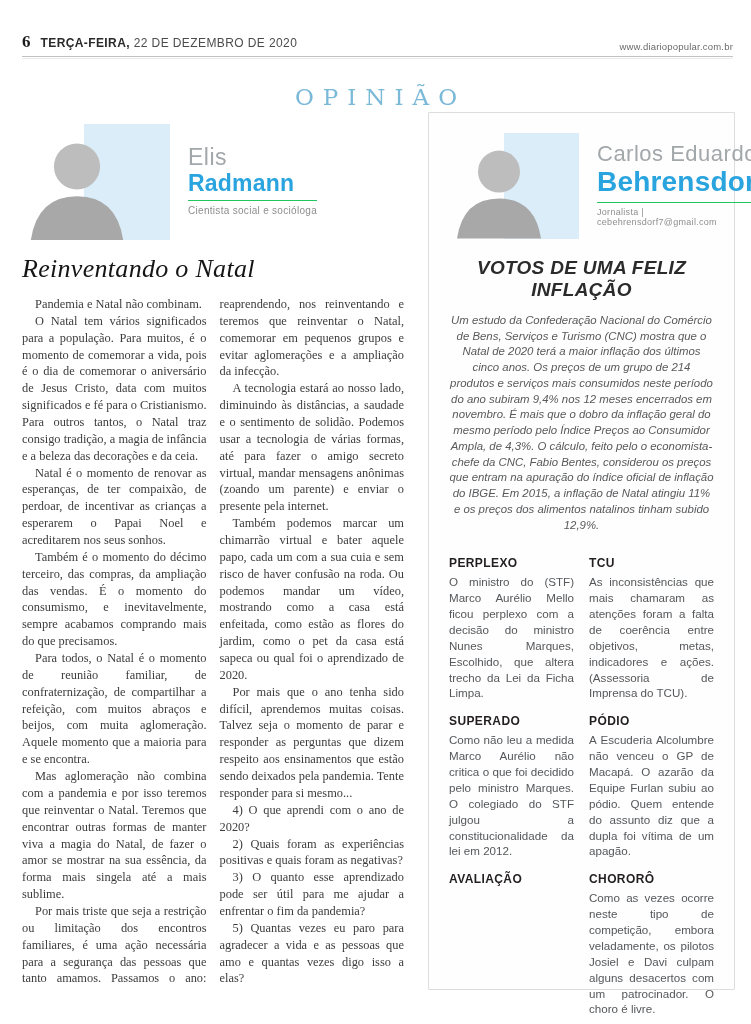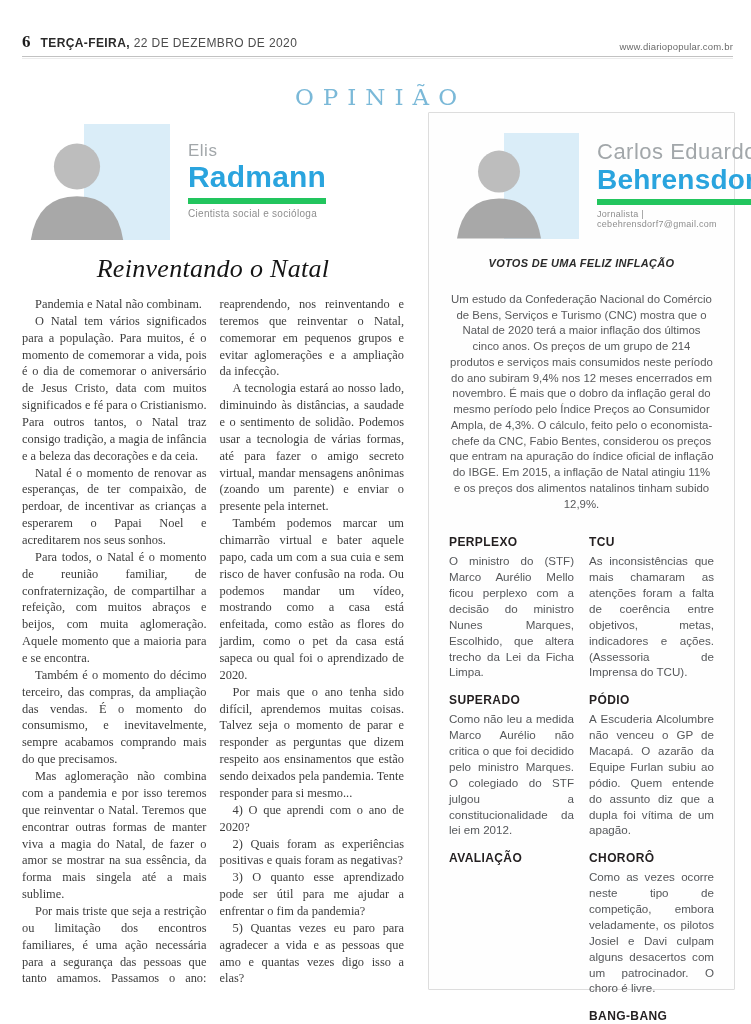--- a/index.html
+++ b/index.html
@@ -36,31 +36,31 @@
 
   
   .author-row { position:relative; display:flex; align-items:center; }
   .photo-box { position:relative; flex:none; }
   .photo-blue { position:absolute; right:0; top:4px; bottom:0; width:58%; background:#daedf8; }
   .photo-svg { position:absolute; left:0; bottom:0; height:92%; }
   .name-block { margin-left:18px; }
   .author-first { font-weight:300; color:#a2a7aa; letter-spacing:.5px; }
   .author-last  { font-weight:bold; color:#2aa4de; letter-spacing:.2px; }
   .author-role  {
-    margin-top:5px; padding-top:4px; border-top:6px solid #22c55e;
+    margin-top:5px; padding-top:4px; border-top:1px solid #22c55e;
     font-size:10px; color:#8e8e8e; letter-spacing:.3px;
   }
 
   
   .left-col { position:absolute; left:22px; top:120px; width:382px; }
   .left-col .photo-box { width:148px; height:120px; }
-  .left-col .author-first { font-size:17px; }
-  .left-col .author-last  { font-size:30px; line-height:1.05; }
+  .left-col .author-first { font-size:23px; }
+  .left-col .author-last  { font-size:23px; line-height:1.05; }
   .article-title {
-    margin-top:14px; text-align:center;
+    margin-top:14px; text-align:left;
     font-family:"Liberation Serif", serif; font-style:italic; font-weight:500;
     font-size:26px; color:#151515; letter-spacing:.3px;
   }
   .article-body {
     margin-top:12px; height:762px; overflow:hidden;
     column-count:2; column-gap:13px;
     font-family:"Liberation Serif", serif; font-size:12.4px; line-height:1.36;
     color:#3c3c3c; text-align:justify;
   }
   .article-body p { text-indent:13px; }
@@ -70,25 +70,25 @@
     position:absolute; left:428px; top:112px; width:307px; height:878px;
     background:#fefefe; border:1px solid #ddd; border-radius:1px;
     padding:16px 20px 12px 20px;
   }
   .right-panel .photo-box { width:130px; height:110px; }
   .right-panel .author-first { font-size:22px; white-space:nowrap; }
   .right-panel .author-last  { font-size:28px; line-height:1.05; }
   .right-panel .author-role  { font-size:9px; }
   .feature-title {
     margin-top:18px; text-align:center;
-    font-weight:bold; font-style:italic; font-size:11px; letter-spacing:.3px;
+    font-weight:bold; font-style:italic; font-size:19px; letter-spacing:.3px;
     color:#2b2b2b;
   }
   .feature-intro {
-    margin-top:23px; text-align:center; 
+    margin-top:12px; text-align:center; font-style:italic;
     font-size:11.4px; line-height:1.38; color:#58595b;
   }
   .items-grid { display:flex; gap:15px; margin-top:10px; }
   .items-col { flex:1 1 0; min-width:0; }
   .news-item h4 {
     margin:13px 0 4px 0; font-size:12px; letter-spacing:.4px;
     color:#231f20; font-weight:bold;
   }
   .news-item p {
     font-size:11.6px; line-height:1.37; color:#55575a; text-align:justify;
@@ -124,22 +124,22 @@
         <div class="author-role">Cientista social e socióloga</div>
       </div>
     </div>
 
     <h2 class="article-title">Reinventando o Natal</h2>
 
     <div class="article-body">
         <p>Pandemia e Natal não combinam.</p>
         <p>O Natal tem vários significados para a população. Para muitos, é o momento de comemorar a vida, pois é o dia de comemorar o aniversário de Jesus Cristo, data com muitos significados e fé para o Cristianismo. Para outros tantos, o Natal traz consigo tradição, a magia de infância e a beleza das decorações e da ceia.</p>
         <p>Natal é o momento de renovar as esperanças, de ter compaixão, de perdoar, de incentivar as crianças a esperarem o Papai Noel e acreditarem nos seus sonhos.</p>
+        <p>Também é o momento do décimo terceiro, das compras, da ampliação das vendas. É o momento do consumismo, e inevitavelmente, sempre acabamos comprando mais do que precisamos.</p>
         <p>Para todos, o Natal é o momento de reunião familiar, de confraternização, de compartilhar a refeição, com muitos abraços e beijos, com muita aglomeração. Aquele momento que a maioria para e se encontra.</p>
-        <p>Também é o momento do décimo terceiro, das compras, da ampliação das vendas. É o momento do consumismo, e inevitavelmente, sempre acabamos comprando mais do que precisamos.</p>
         <p>Mas aglomeração não combina com a pandemia e por isso teremos que reinventar o Natal. Teremos que encontrar outras formas de manter viva a magia do Natal, de fazer o amor se mostrar na sua essência, da forma mais singela até a mais sublime.</p>
         <p>Por mais triste que seja a restrição ou limitação dos encontros familiares, é uma ação necessária para a segurança das pessoas que tanto amamos. Passamos o ano: reaprendendo, nos reinventando e teremos que reinventar o Natal, comemorar em pequenos grupos e evitar aglomerações e a ampliação da infecção.</p>
         <p>A tecnologia estará ao nosso lado, diminuindo às distâncias, a saudade e o sentimento de solidão. Podemos usar a tecnologia de várias formas, até para fazer o amigo secreto virtual, mandar mensagens anônimas (zoando um parente) e enviar o presente pela internet.</p>
         <p>Também podemos marcar um chimarrão virtual e bater aquele papo, cada um com a sua cuia e sem risco de haver confusão na roda. Ou podemos mandar um vídeo, mostrando como a casa está enfeitada, como estão as flores do jardim, como o pet da casa está sapeca ou qual foi o aprendizado de 2020.</p>
         <p>Por mais que o ano tenha sido difícil, aprendemos muitas coisas. Talvez seja o momento de parar e responder as perguntas que dizem respeito aos ensinamentos que estão sendo deixados pela pandemia. Tente responder para si mesmo...</p>
         <p>4) O que aprendi com o ano de 2020?</p>
         <p>2) Quais foram as experiências positivas e quais foram as negativas?</p>
         <p>3) O quanto esse aprendizado pode ser útil para me ajudar a enfrentar o fim da pandemia?</p>
         <p>5) Quantas vezes eu paro para agradecer a vida e as pessoas que amo e quantas vezes digo isso a elas?</p>
       </div>

